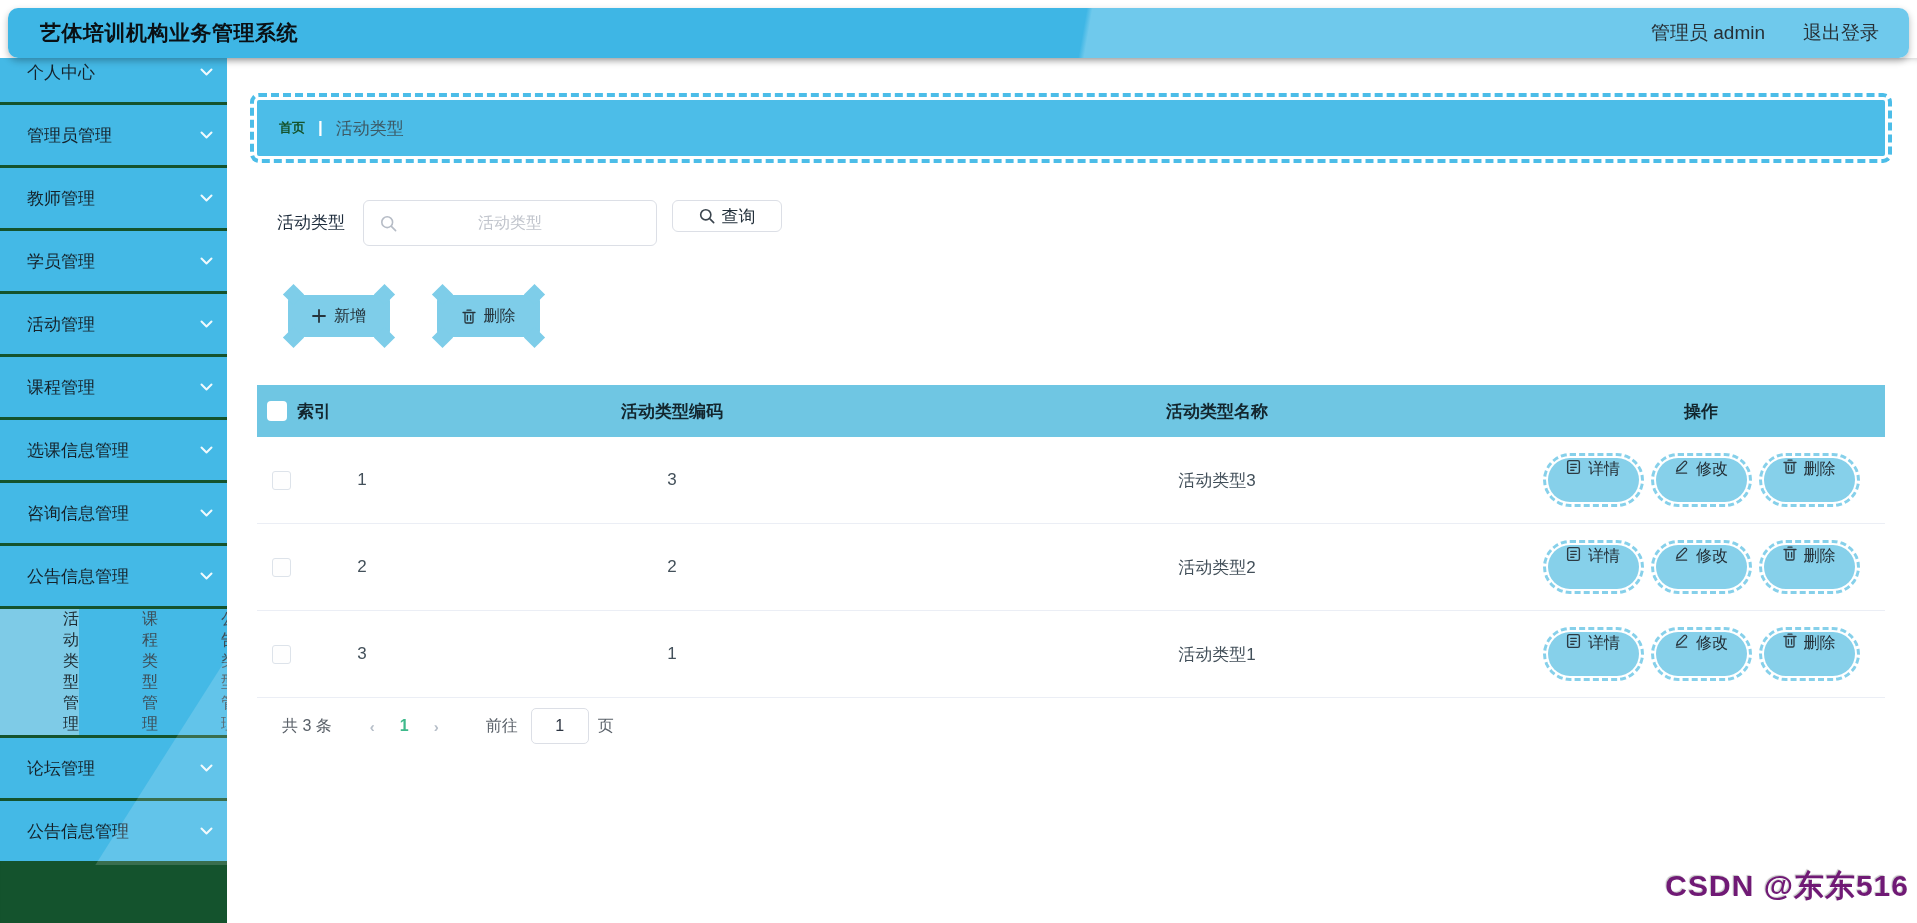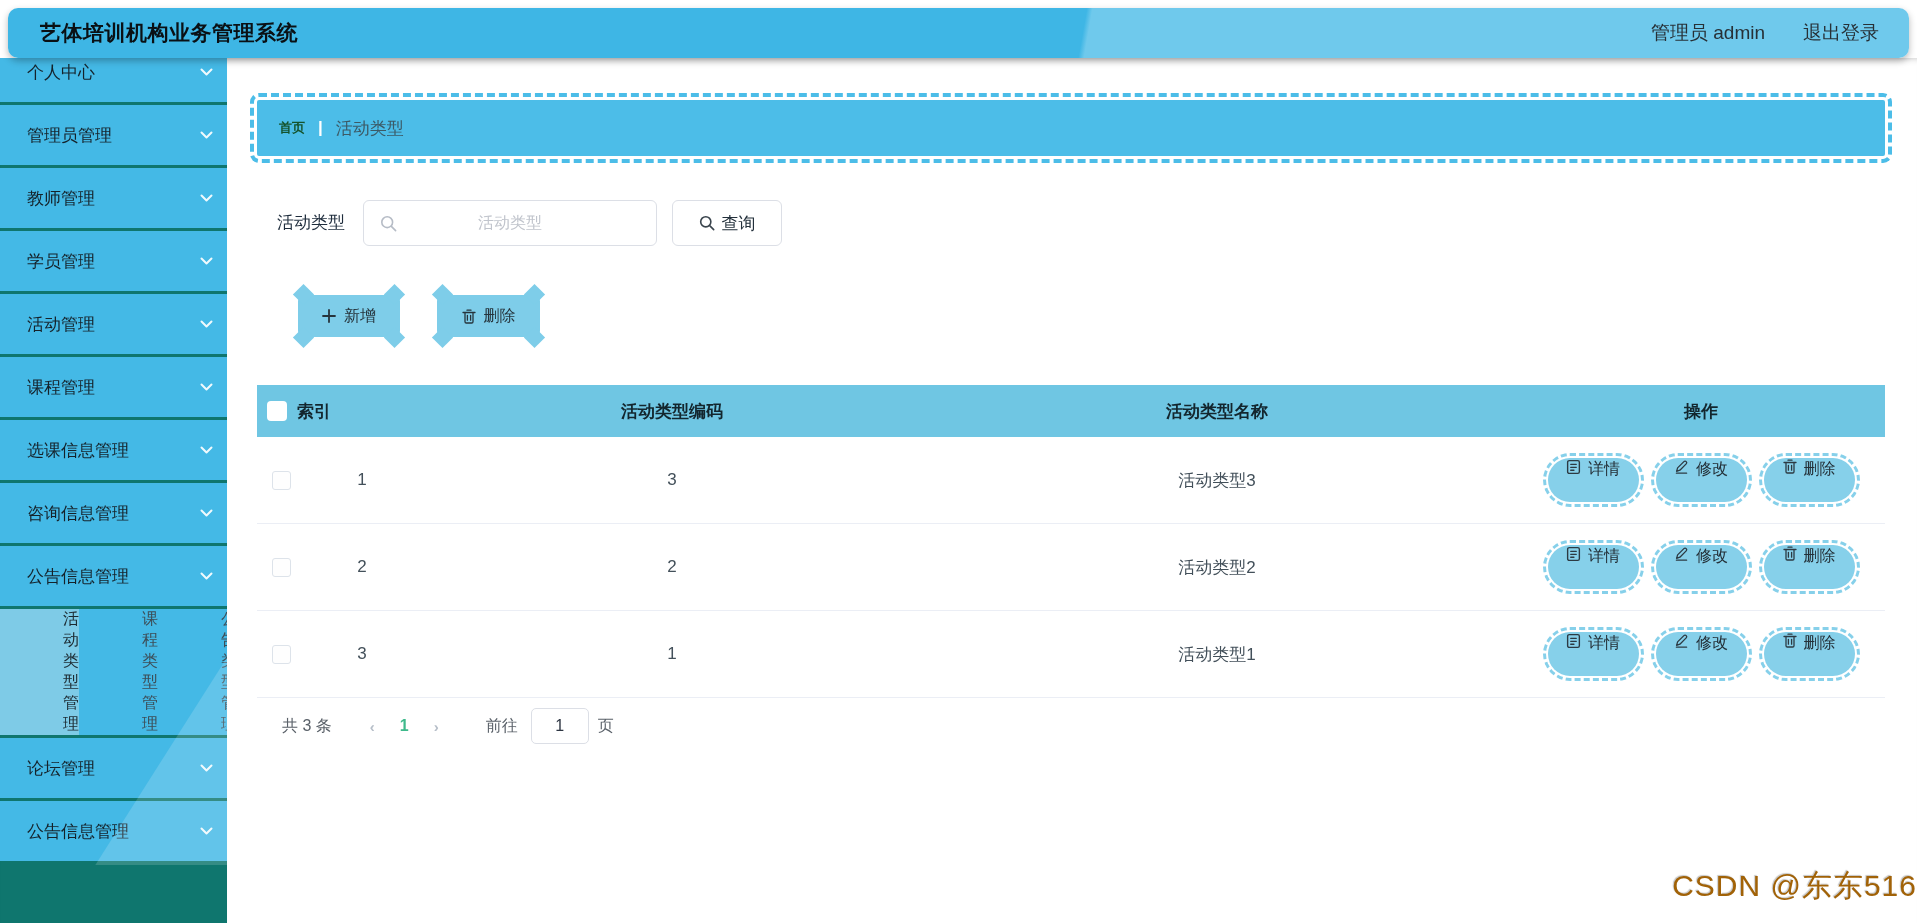--- a/index.html
+++ b/index.html
@@ -12,21 +12,21 @@
     background:linear-gradient(100deg,#3eb6e5 56.5%,#6fc9ec 56.8%);
     box-shadow:0 3px 7px rgba(0,0,0,.28);
     display:flex;align-items:center;}
   .header .title{margin-left:32px;font-size:21px;font-weight:bold;color:#0a1014;letter-spacing:.5px;}
   .header .right{position:absolute;right:30px;display:flex;gap:38px;align-items:flex-end;}
   .header .right span{font-size:19px;color:#273036;}
   .header .right .logout{cursor:pointer;}
 
   
   .sidebar{position:absolute;left:0;top:58px;bottom:0;width:227px;z-index:5;
-    display:flex;flex-direction:column;gap:3px;overflow:hidden;background:#0f766e;
+    display:flex;flex-direction:column;gap:3px;overflow:hidden;background:#14532d;
     box-shadow:inset 0 7px 7px -7px rgba(0,0,0,.3);}
   .s-item{position:relative;flex:0 0 60px;background:#44b9e6;display:flex;align-items:center;
     padding-left:27px;font-size:17px;color:#15222a;cursor:pointer;box-sizing:border-box;}
   .s-item.cut{margin-top:-16px;}
   .s-item .chev{position:absolute;right:14px;color:rgba(255,255,255,.92);}
   .submenu{flex:0 0 auto;display:flex;background:#44b9e6;}
   .sub-item{flex:0 0 55px;display:flex;align-items:center;padding-left:63px;
     font-size:16px;color:#3d4e58;cursor:pointer;box-sizing:border-box;}
   .sub-item.active{background:#7ecbe7;color:#1c2930;}
   .side-shade{position:absolute;left:0;top:0;width:227px;height:865px;pointer-events:none;z-index:6;
@@ -47,34 +47,34 @@
 
   
   .search-label{position:absolute;left:50px;top:142px;height:46px;line-height:46px;
     font-size:17px;color:#1f2d3d;}
   .search-box{position:absolute;left:136px;top:142px;width:294px;height:46px;box-sizing:border-box;
     border:1px solid #dcdfe6;border-radius:6px;background:#fff;display:flex;align-items:center;}
   .search-box .mag{position:absolute;left:16px;color:#b6bcc6;}
   .search-box input{border:none;outline:none;width:100%;height:100%;background:transparent;
     text-align:center;font-size:16px;color:#333;font-family:inherit;}
   .search-box input::placeholder{color:#c0c4cc;}
-  .query-btn{position:absolute;left:445px;top:142px;width:110px;height:46px;box-sizing:border-box;
+  .query-btn{position:absolute;left:445px;top:142px;width:110px;height:32px;box-sizing:border-box;
     border:1px solid #dcdfe6;border-radius:6px;background:#fff;cursor:pointer;
     display:flex;align-items:center;justify-content:center;gap:7px;
     font-size:17px;color:#23303b;font-family:inherit;}
   .query-btn .mag{color:#3a444d;}
 
   
   .spiky{position:absolute;top:237px;height:42px;background:#7ecde9;border:none;border-radius:6px;
     cursor:pointer;display:flex;align-items:center;justify-content:center;gap:8px;
     font-size:16px;color:#26343c;font-family:inherit;}
   .spiky .ear{position:absolute;width:15px;height:15px;background:#7ecde9;transform:rotate(45deg);}
   .spiky .tl{left:-2px;top:-8px;} .spiky .tr{right:-2px;top:-8px;}
   .spiky .bl{left:-2px;bottom:-8px;} .spiky .br{right:-2px;bottom:-8px;}
-  .add-btn{left:71px;width:102px;}
+  .add-btn{left:61px;width:102px;}
   .del-btn{left:210px;width:103px;}
 
   
   .table{position:absolute;left:30px;top:327px;width:1628px;}
   .t-head{display:grid;grid-template-columns:40px 130px 490px 600px 1fr;height:52px;
     background:#6fc6e3;align-items:center;font-size:17px;font-weight:bold;color:#13262e;}
   .t-head .hc{display:flex;justify-content:center;}
   .t-head .h-index{justify-self:start;}
   .t-head .hcenter{justify-self:center;}
   .h-checkbox{width:20px;height:20px;background:#fff;border-radius:4px;margin-left:14px;cursor:pointer;}
@@ -96,22 +96,22 @@
   .pagination .arrow{color:#b7bfc9;font-size:15px;cursor:pointer;font-weight:bold;}
   .pagination .prev{margin-left:38px;}
   .pagination .pnum{margin-left:25px;color:#3eb98b;font-weight:bold;cursor:pointer;}
   .pagination .next{margin-left:25px;}
   .pagination .goto{margin-left:47px;}
   .pagination input{margin-left:13px;width:58px;height:36px;border:1px solid #dcdfe6;border-radius:5px;
     text-align:center;font-size:16px;color:#2d3542;font-family:inherit;outline:none;box-sizing:border-box;}
   .pagination .unit{margin-left:9px;}
 
   
-  .watermark{position:absolute;right:0;bottom:16px;font-size:30px;color:#a16207;letter-spacing:1px;
-    text-shadow:1px 1px 1px #ffffff,-1px -1px 1px #c4c4c4;}
+  .watermark{position:absolute;right:8px;bottom:16px;font-size:30px;color:#701a75;letter-spacing:1px;
+    text-shadow:1px 1px 1px #ffffff,-1px -1px 1px #c4c4c4;font-weight:bold;}
 </style>
 </head>
 <body>
 
 <div class="page">
 
   <div class="header">
     <div class="title">艺体培训机构业务管理系统</div>
     <div class="right">
       <span>管理员 admin</span>

